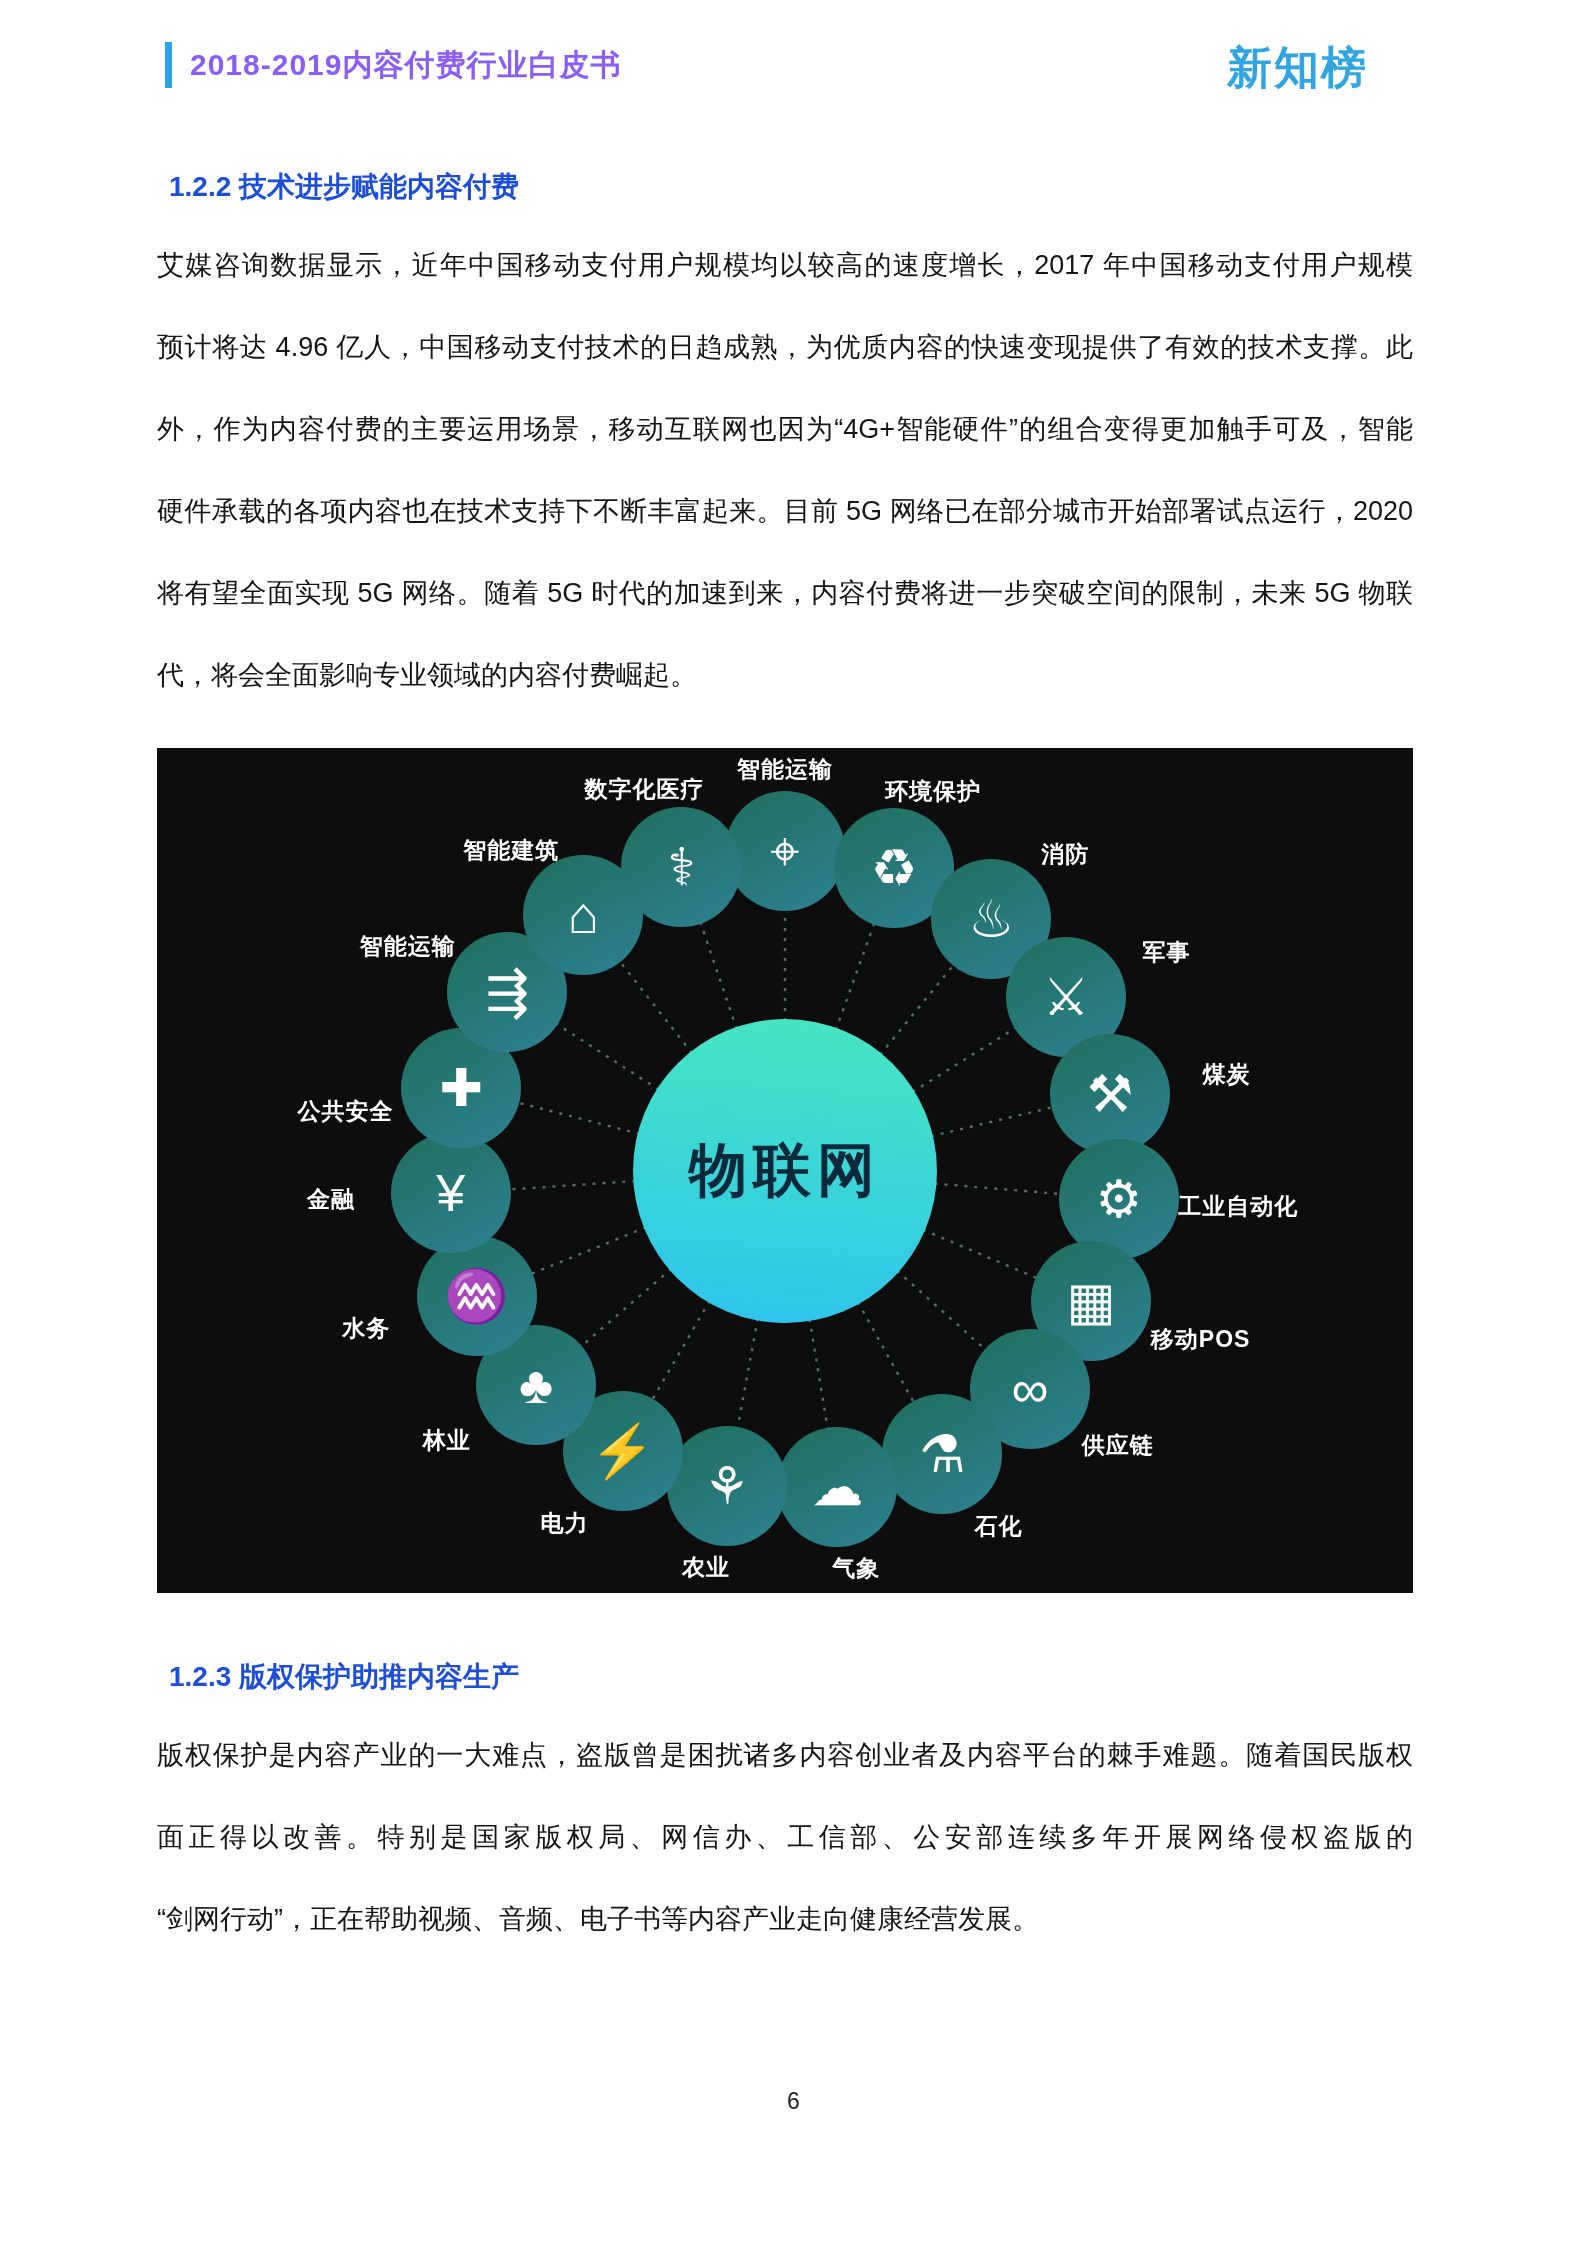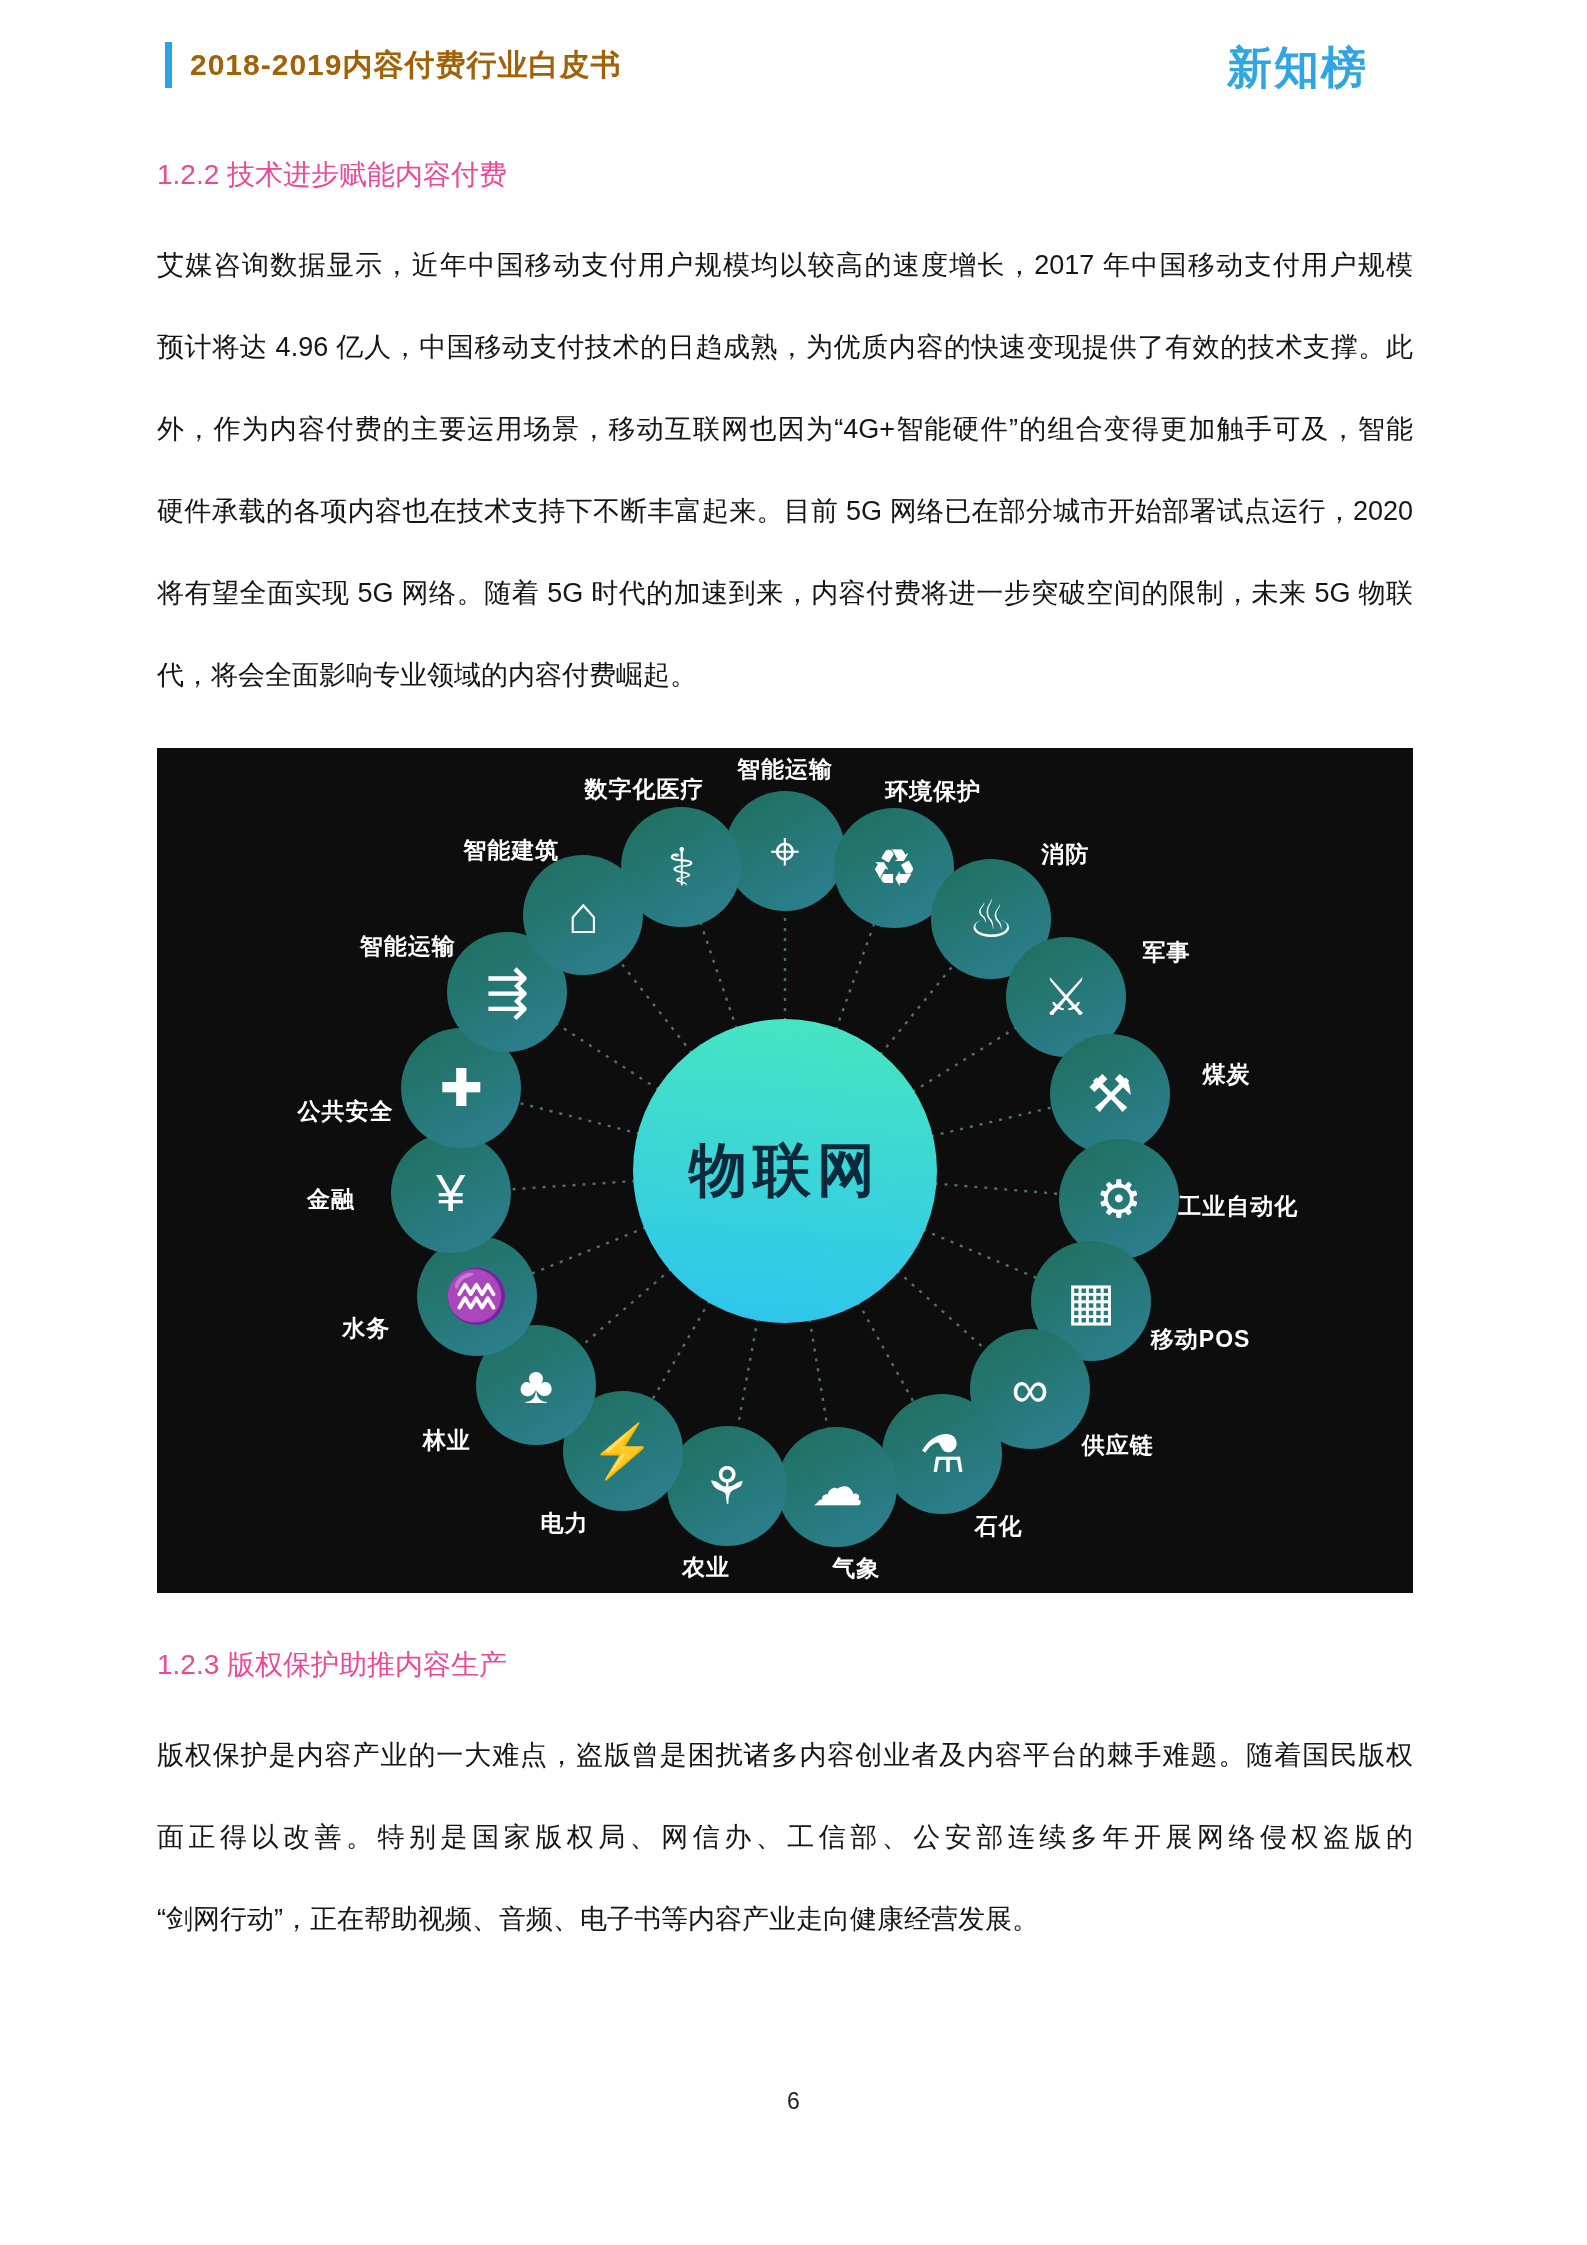--- a/index.html
+++ b/index.html
@@ -9,25 +9,25 @@
     margin:0 auto;
     background:#ffffff;
     font-family:"Liberation Sans", sans-serif;
     color:#1a1a1a;
     overflow:hidden;
   }
   
   .hdr { position:absolute; top:36px; left:165px; right:157px; height:60px; }
   .title-wrap { position:absolute; left:0; top:6px; display:flex; align-items:center; }
   .accent-bar { width:7px; height:46px; background:#2aa4e6; margin-right:18px; }
-  .doc-title { font-size:30px; font-weight:bold; color:#a16207; letter-spacing:1px; margin:0; }
+  .doc-title { font-size:30px; font-weight:bold; color:#8b5cf6; letter-spacing:1px; margin:0; }
   .logo { position:absolute; left:1062px; top:2px; font-size:45px; font-weight:bold;
           color:#2fa6e2; letter-spacing:2px; }
   
-  .h-sec { position:absolute; left:157px; margin:0; font-size:28px; font-weight:normal; color:#ec4899; }
+  .h-sec { position:absolute; left:157px; margin:12px; font-size:28px; font-weight:bold; color:#1d4ed8; }
   .h-122 { top:156px; }
   .h-123 { top:1646px; }
   .para { position:absolute; left:157px; width:1256px; }
   .para-1 { top:224px; }
   .para-2 { top:1714px; }
   .line { height:82px; line-height:82px; font-size:27px; color:#151515;
           text-align:justify; overflow:hidden; white-space:nowrap; }
   .line.j { text-align:justify; text-align-last:justify; white-space:normal; }
   .line.last { text-align:left; }
   

